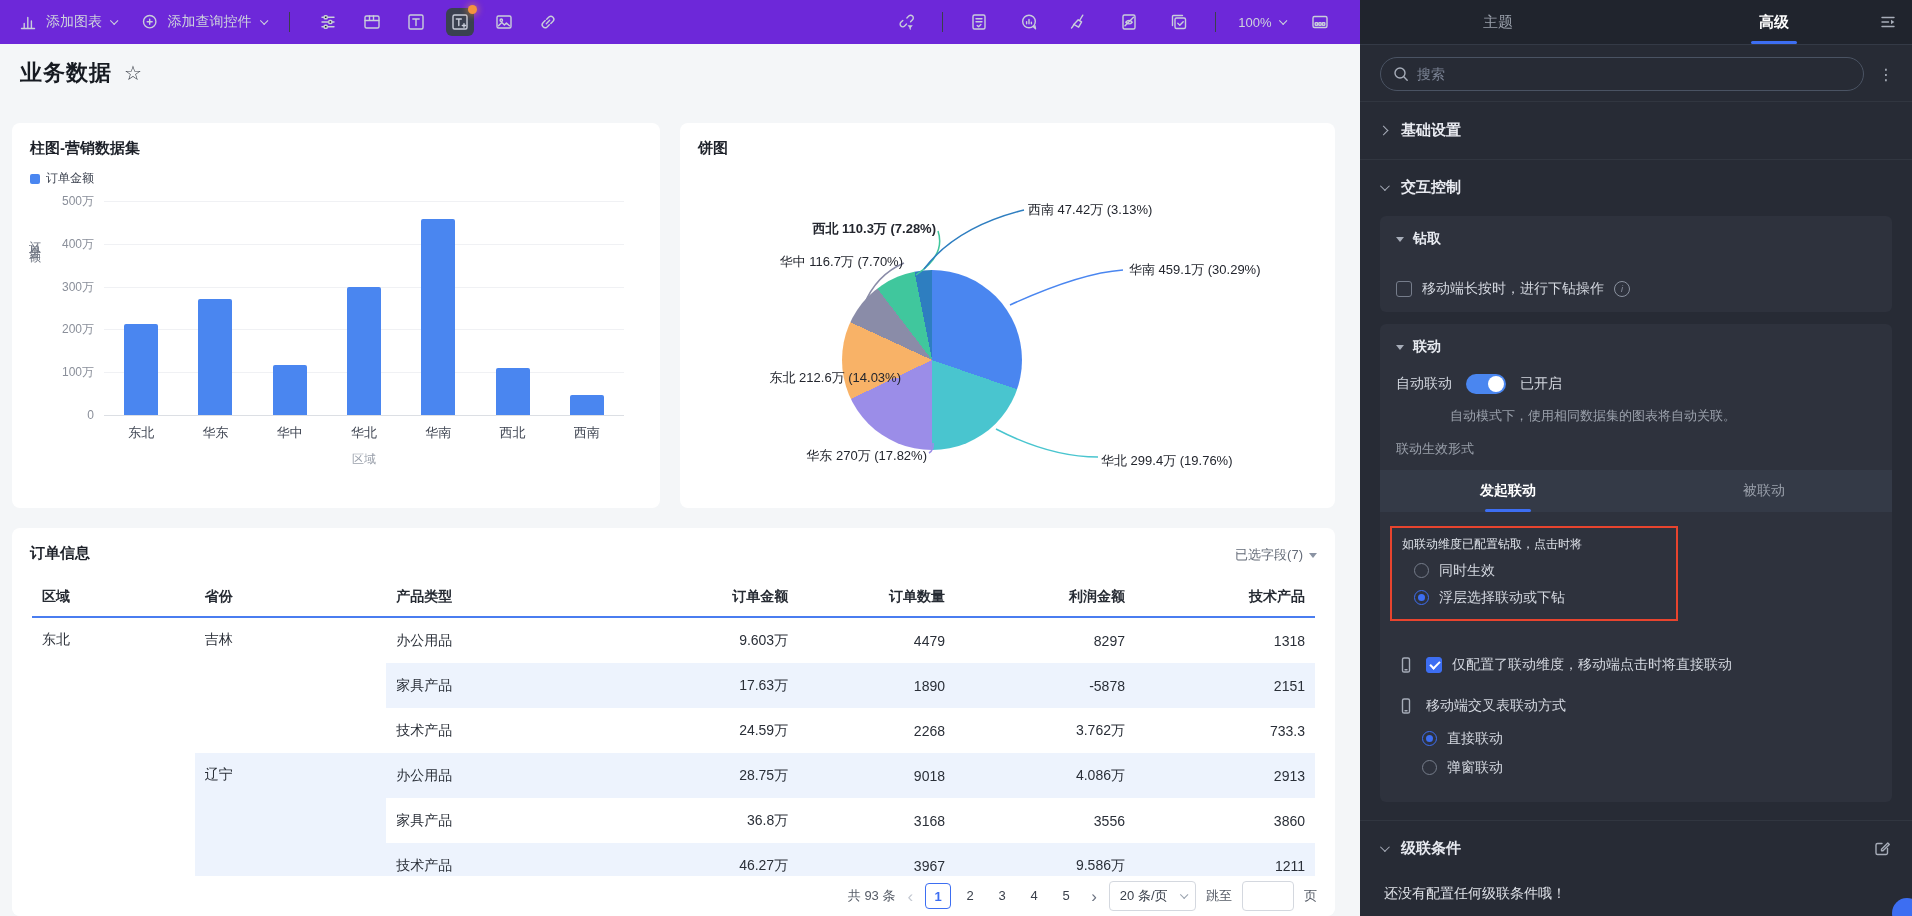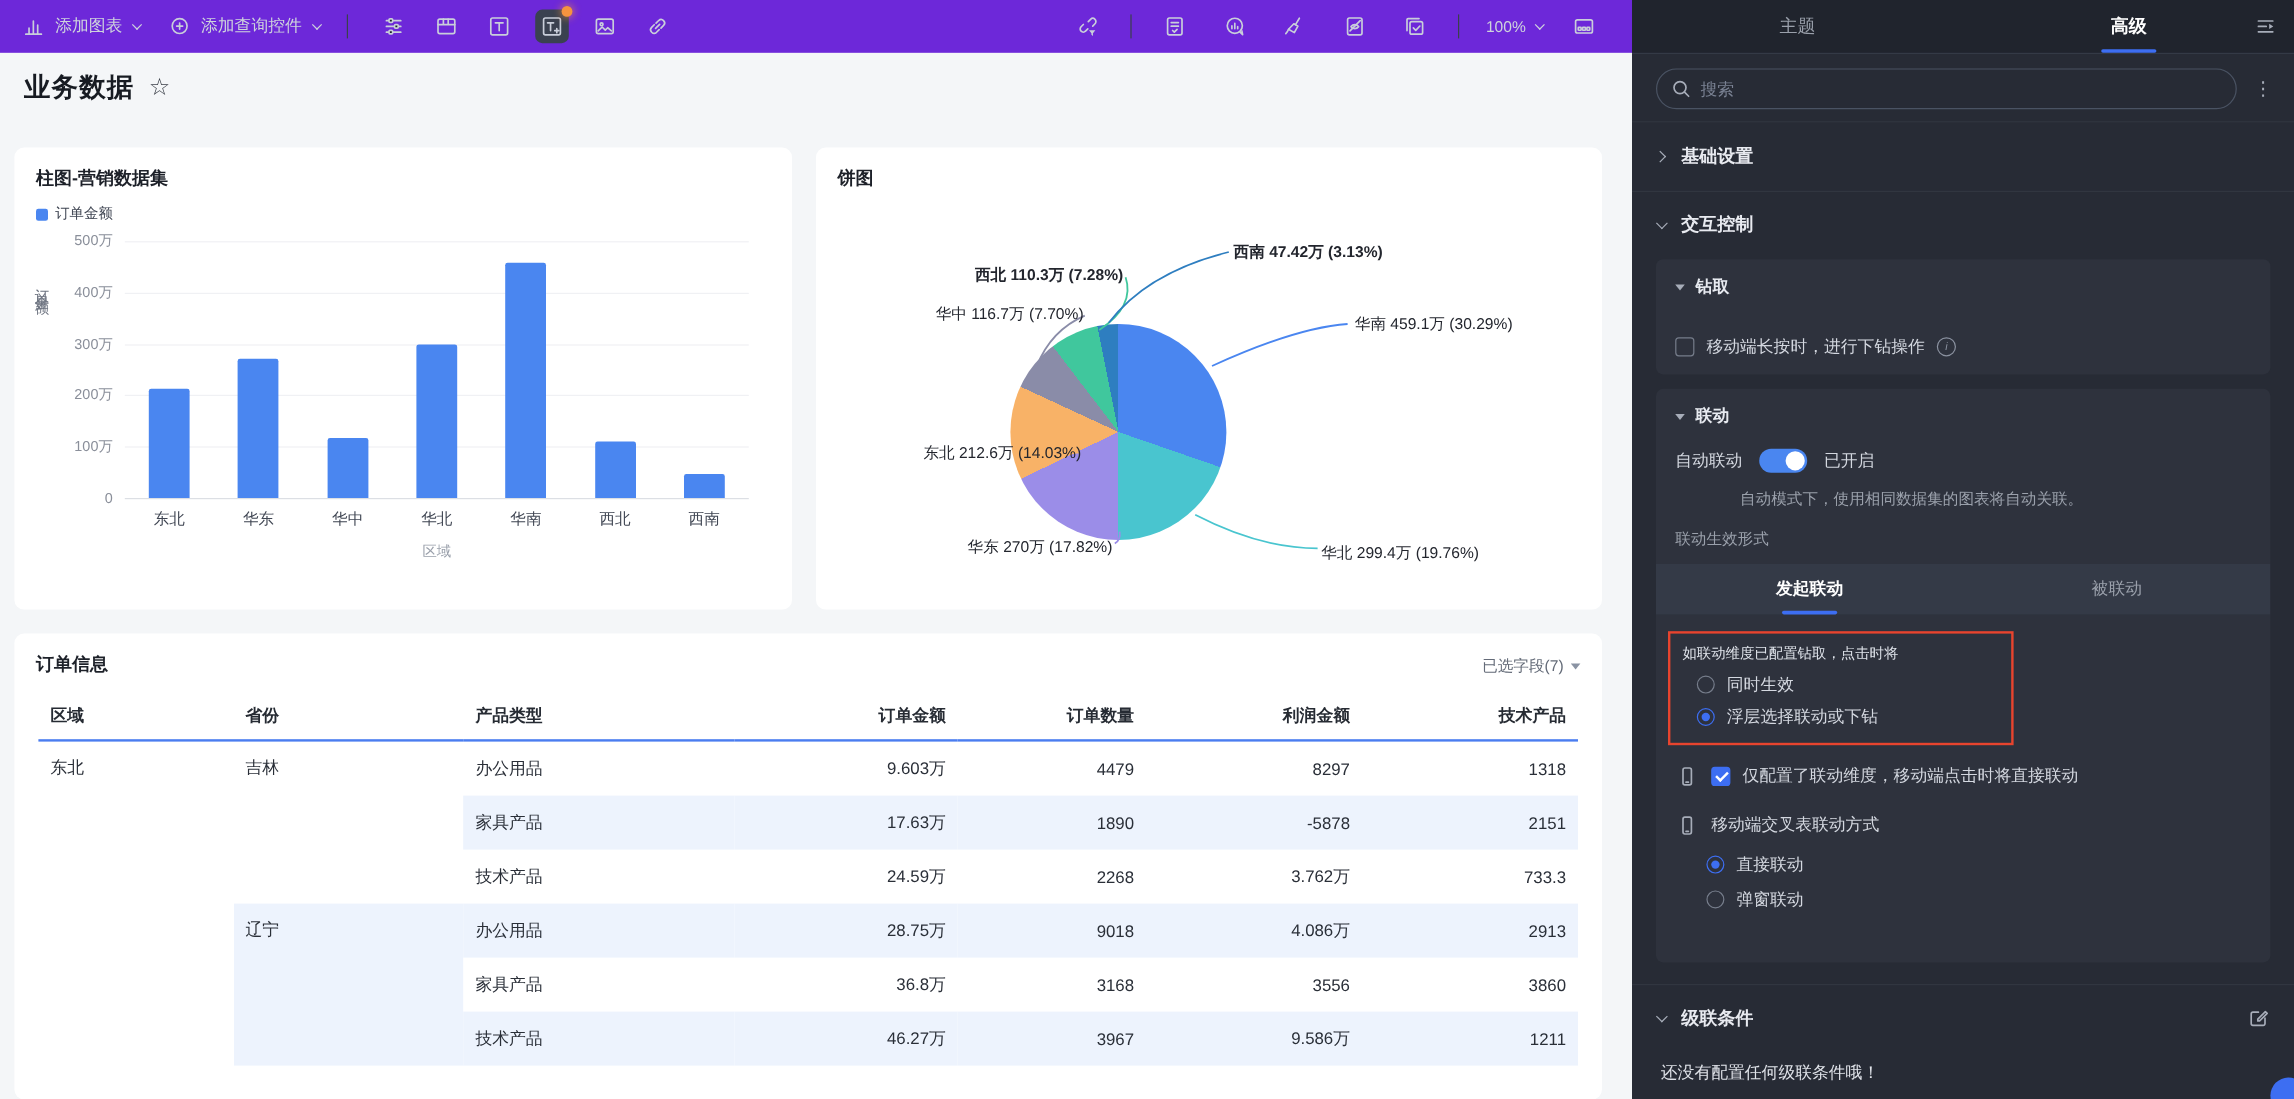--- a/index.html
+++ b/index.html
@@ -112,21 +112,21 @@
   .toggle .knob{position:absolute;right:2px;top:2px;width:16px;height:16px;border-radius:50%;background:#fff}
   .desc{font-size:13px;color:#9AA0AB;margin:12px 0 0 54px;line-height:1.5}
   .muted-label{font-size:13px;color:#9AA0AB;margin-top:14px}
   .ltabs{display:flex;height:42px;background:#343A47;margin:12px -16px 0}
   .ltab{flex:1;display:flex;align-items:center;justify-content:center;font-size:14px;color:#9AA0AB;cursor:pointer;position:relative}
   .ltab.active{color:#fff;font-weight:700}
   .ltab-underline{position:absolute;bottom:0;left:50%;transform:translateX(-50%);width:46px;height:3px;background:#3D6EF2;border-radius:2px}
   .redbox{margin:14px 0 0 -6px;width:288px;border:2px solid #E8442E;padding:8px 10px 12px;box-sizing:border-box}
   .redbox .opt-row{margin:9px 0 0 12px;gap:10px}
   .opt-row.indent{margin-left:26px}
-  .mt18{margin-top:16px}.mt20{margin-top:21px}.mt14{margin-top:14px}.mt10{margin-top:11px}
+  .mt18{margin-top:34px}.mt20{margin-top:21px}.mt14{margin-top:14px}.mt10{margin-top:11px}
   .ph{color:#A7ADB9}
   .cascade-empty{padding:10px 24px;font-size:14px;color:#E0E3E9}
   .corner-fab{position:absolute;right:-10px;bottom:-12px;width:30px;height:30px;border-radius:50%;background:#3D6EF2;cursor:pointer}
   .panel svg{color:#A7ADB9}
 </style>
 </head>
 <body>
 
 <div class="toolbar">
   <div class="tb-btn">
@@ -328,21 +328,21 @@
         <path d="M258,108 Q266,132 236,152" fill="none" stroke="#40C79D" stroke-width="1.5"></path>
         <path d="M244,146 Q276,104 344,87" fill="none" stroke="#2E7EC0" stroke-width="1.5"></path>
       </svg>
     <div class="pie-labels">
         <span class="pl" style="left: 449px; top: 138px;">华南 459.1万 (30.29%)</span>
         <span class="pl" style="left: 421px; top: 329px;">华北 299.4万 (19.76%)</span>
         <span class="pl" style="right: 408px; top: 324px;">华东 270万 (17.82%)</span>
         <span class="pl" style="right: 434px; top: 246px;">东北 212.6万 (14.03%)</span>
         <span class="pl" style="right: 432px; top: 130px;">华中 116.7万 (7.70%)</span>
         <span class="pl" style="right: 399px; top: 97px; font-weight: bold;">西北 110.3万 (7.28%)</span>
-        <span class="pl" style="left: 348px; top: 78px; font-weight: bold;">西南 47.42万 (3.13%)</span>
+        <span class="pl" style="left: 348px; top: 78px;">西南 47.42万 (3.13%)</span>
       </div>
   </div>
 
   <div class="card table-card">
     <div class="card-title">订单信息</div>
     <div class="fields-btn">
       <span>已选字段(7)</span>
       <span class="tri-down"></span>
     </div>
     <table>
@@ -398,20 +398,39 @@
           </tr>
           <tr class="stripe">
             <td>技术产品</td>
             <td class="num">46.27万</td>
             <td class="num">3967</td>
             <td class="num">9.586万</td>
             <td class="num">1211</td>
           </tr>
         </tbody>
       </table>
+    <div class="pager">
+      <span>共 93 条</span>
+      <span class="pg-arrow prev">‹</span>
+      <span class="pages">
+          <span class="pg cur">1</span>
+          <span class="pg">2</span>
+          <span class="pg">3</span>
+          <span class="pg">4</span>
+          <span class="pg">5</span>
+        </span>
+      <span class="pg-arrow next">›</span>
+      <div class="pg-size">
+        <span>20 条/页</span>
+        <span class="chev down sm"></span>
+      </div>
+      <span>跳至</span>
+      <input class="jump-input" style="">
+      <span>页</span>
+    </div>
   </div>
 </div>
 
 <div class="panel">
   <div class="panel-header">
     <div class="ptab">
       <span>主题</span>
     </div>
     <div class="ptab active">
       <span>高级</span>

